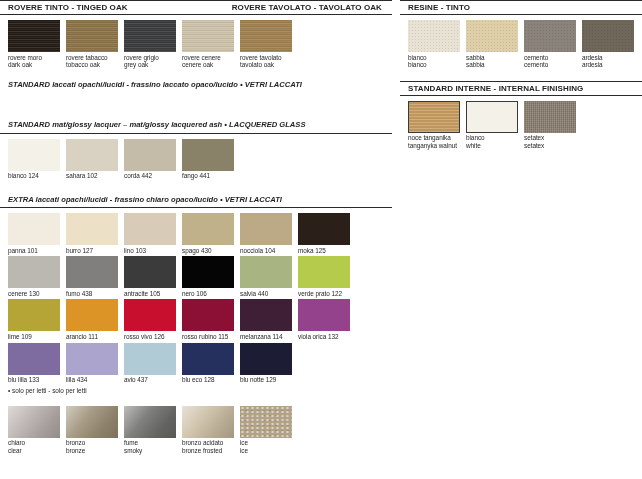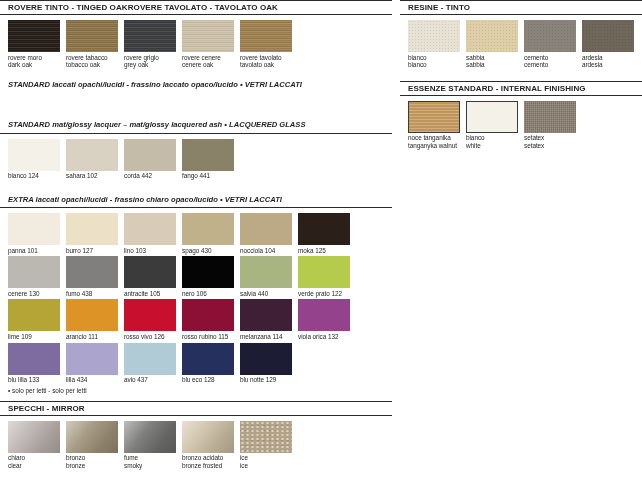--- a/index.html
+++ b/index.html
@@ -41,20 +41,21 @@
     line-height: 15px;
     padding: 0 0 0 8px;
     font-size: 8px;
     font-weight: bold;
     letter-spacing: .1px;
     color: #222;
     white-space: nowrap;
     box-sizing: border-box;
     display: flex;
     align-items: center;
+    justify-content: space-between;
   }
   .sec-head .right-title {
     padding-right: 10px;
   }
 
   
   .desc-head {
     font-size: 7.6px;
     font-weight: bold;
     line-height: 9.5px;
@@ -369,23 +370,20 @@
           </div>
         </div>
 
       </div>
       <div class="footnote">• solo per letti -  solo per letti</div>
     </div>
 
     <div class="spacer-sm"></div>
 
     <div class="section">
-      <div class="sec-head">
-        <span>SPECCHI - MIRROR</span>
-      </div>
       <div class="rowgrid">
         <div class="srow">
           <div class="swatch">
             <span class="chip mirror" style="background:#b7afac"></span>
             <div class="cap">
               <span>chiaro</span>
               <span class="l2">clear</span>
             </div>
           </div>
           <div class="swatch">
@@ -459,21 +457,21 @@
             </div>
           </div>
         </div>
       </div>
     </div>
 
     <div class="spacer-md"></div>
 
     <div class="section">
       <div class="sec-head">
-        <span>ESSENZE STANDARD  -  INTERNAL FINISHING</span>
+        <span>STANDARD INTERNE  -  INTERNAL FINISHING</span>
       </div>
       <div class="rowgrid">
         <div class="srow">
           <div class="swatch">
             <span class="chip grain-soft bordered" style="background:#c89d62"></span>
             <div class="cap">
               <span>noce tanganika</span>
               <span class="l2">tanganyka walnut</span>
             </div>
           </div>

